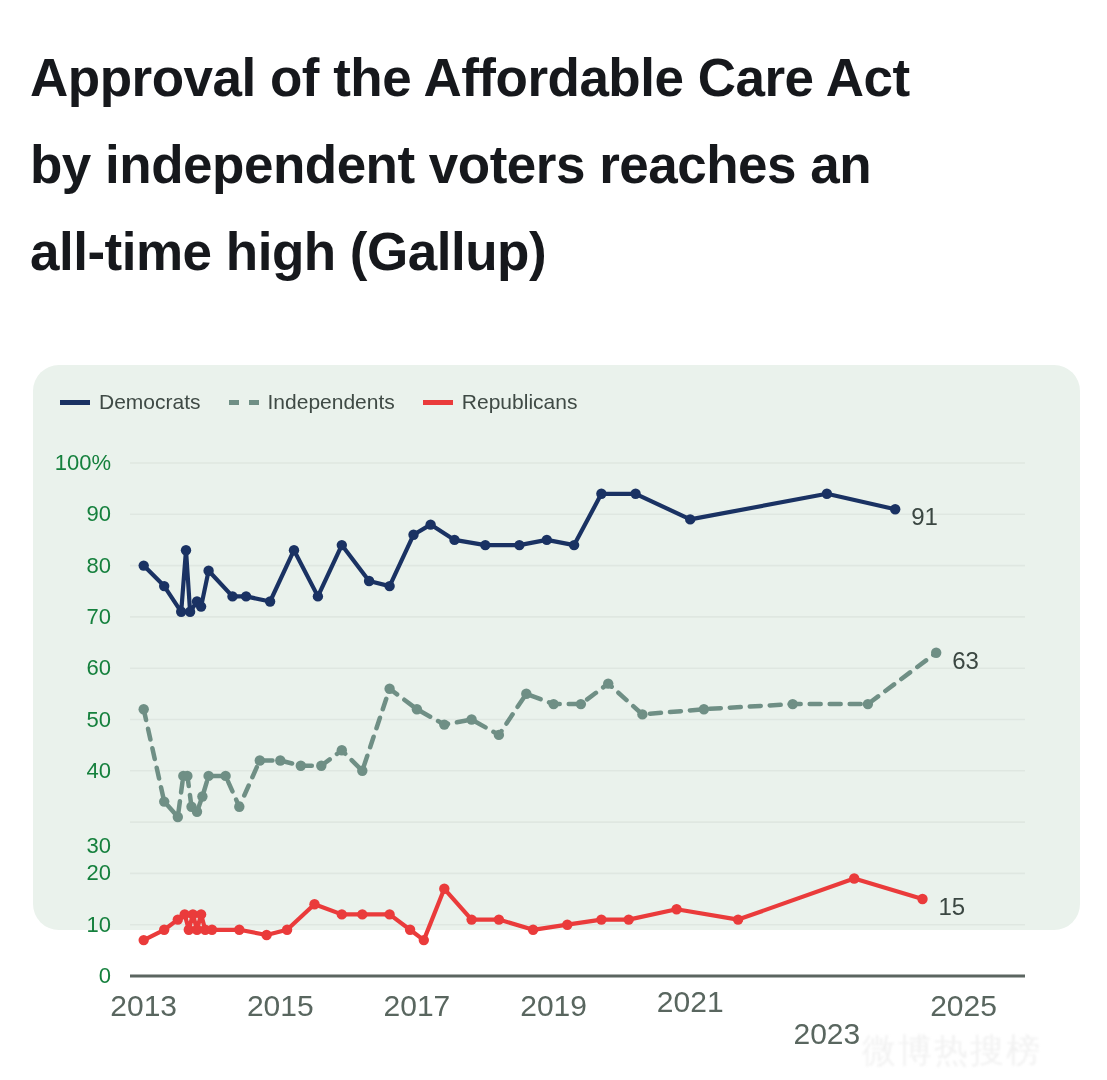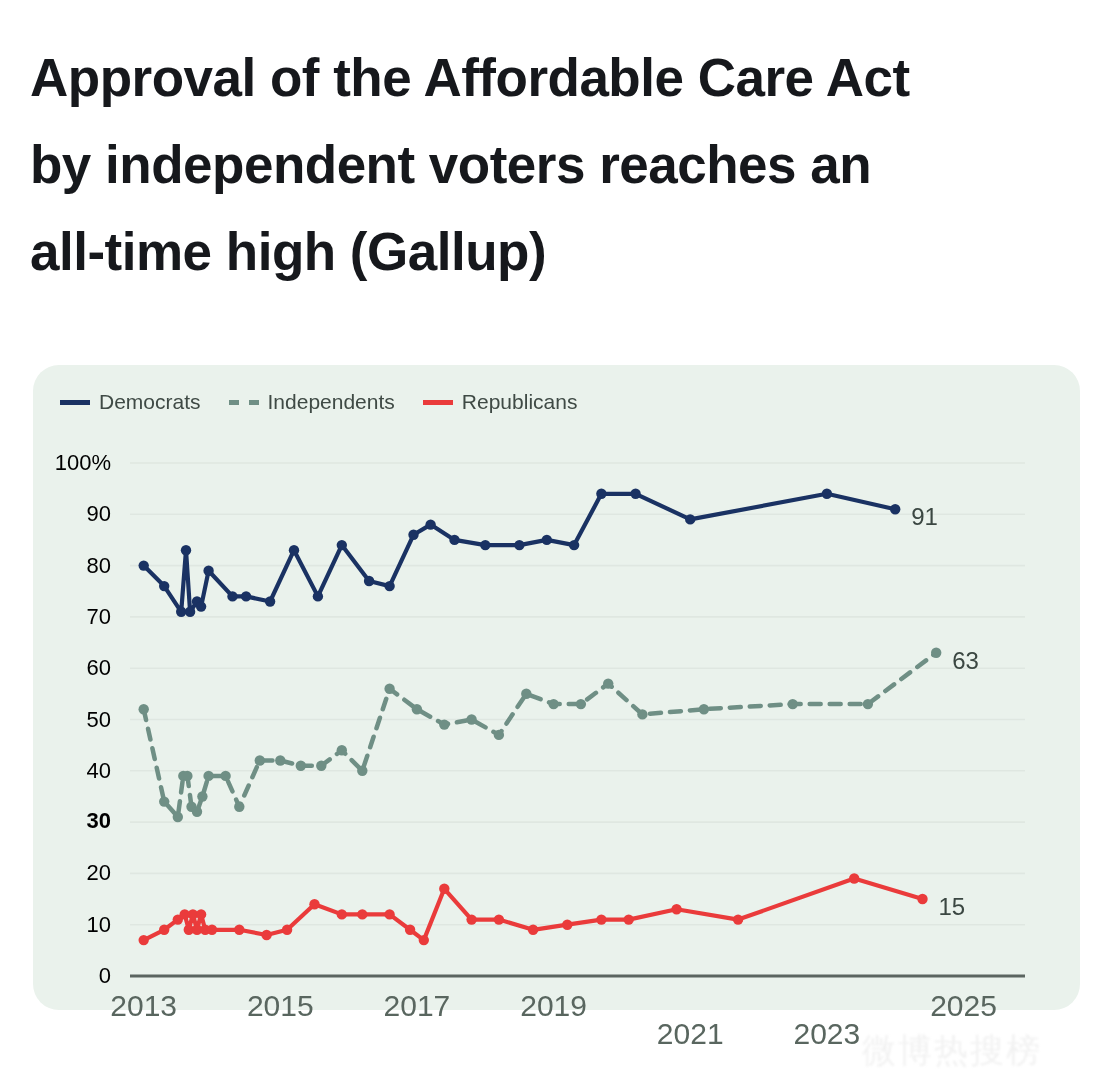--- a/index.html
+++ b/index.html
@@ -22,21 +22,21 @@
     font-weight: 700;
     letter-spacing: -0.5px;
     color: #16181c;
     white-space: pre-line;
   }
   #chart-card {
     position: absolute;
     left: 33px;
     top: 365px;
     width: 1047px;
-    height: 645px;
+    height: 565px;
     background: #eaf2ec;
     border-radius: 26px;
   }
   #legend {
     position: absolute;
     left: 27px;
     top: 25px;
     display: flex;
     align-items: center;
     gap: 28px;
@@ -49,21 +49,21 @@
   .swatch.solid-rep { border-top: 5px solid #ea3b3b; }
 
   #plot-wrap { position: absolute; left: 0; top: 0; width: 1047px; height: 661px; }
   #plot-svg { position: absolute; left: 0; top: 0; }
 
   .ytick {
     position: absolute;
     right: 0;
     text-align: right;
     font-size: 22px;
-    color: #000000;
+    color: #15803d;
     transform: translateY(-50%);
     white-space: nowrap;
   }
   #ytick-layer { position: absolute; left: 0px; top: 0; width: 96px; height: 661px; }
 
   #xtick-layer { position: absolute; left: 0; top: 0; width: 1047px; height: 661px; }
   .xtick {
     position: absolute;
     font-size: 30px;
     color: #59665f;
@@ -221,31 +221,31 @@
         <circle cx="889.5" cy="534.0" r="5.2" fill="#ea3b3b"></circle>
       </svg>
     <div id="ytick-layer">
         <div class="ytick" style="top: 98px; padding-right: 18px;">100%</div>
         <div class="ytick" style="top: 149.3px; padding-right: 18px;">90</div>
         <div class="ytick" style="top: 200.6px; padding-right: 18px;">80</div>
         <div class="ytick" style="top: 251.9px; padding-right: 18px;">70</div>
         <div class="ytick" style="top: 303.2px; padding-right: 18px;">60</div>
         <div class="ytick" style="top: 354.5px; padding-right: 18px;">50</div>
         <div class="ytick" style="top: 405.8px; padding-right: 18px;">40</div>
-        <div class="ytick" style="top: 456px; padding-right: 18px; font-weight: bold;">30</div>
+        <div class="ytick" style="top: 481px; padding-right: 18px;">30</div>
         <div class="ytick" style="top: 508.4px; padding-right: 18px;">20</div>
         <div class="ytick" style="top: 559.7px; padding-right: 18px;">10</div>
         <div class="ytick" style="top: 611px; padding-right: 18px;">0</div>
       </div>
     <div id="xtick-layer">
         <div class="xtick" style="left: 110.664px; top: 624px;">2013</div>
         <div class="xtick" style="left: 247.305px; top: 624px;">2015</div>
         <div class="xtick" style="left: 383.947px; top: 624px;">2017</div>
         <div class="xtick" style="left: 520.588px; top: 624px;">2019</div>
-        <div class="xtick" style="left: 657.229px; top: 652px;">2021</div>
+        <div class="xtick" style="left: 657.229px; top: 620px;">2021</div>
         <div class="xtick" style="left: 793.87px; top: 624px; margin-top: 28px;">2023</div>
         <div class="xtick" style="left: 930.511px; top: 624px;">2025</div>
       </div>
     <div id="endlabel-layer">
         <div class="endlabel" style="left: 878.191px; top: 144.17px;">91</div>
         <div class="endlabel" style="left: 919.183px; top: 287.81px;">63</div>
         <div class="endlabel" style="left: 905.519px; top: 534.05px;">15</div>
       </div>
   </div>
 

